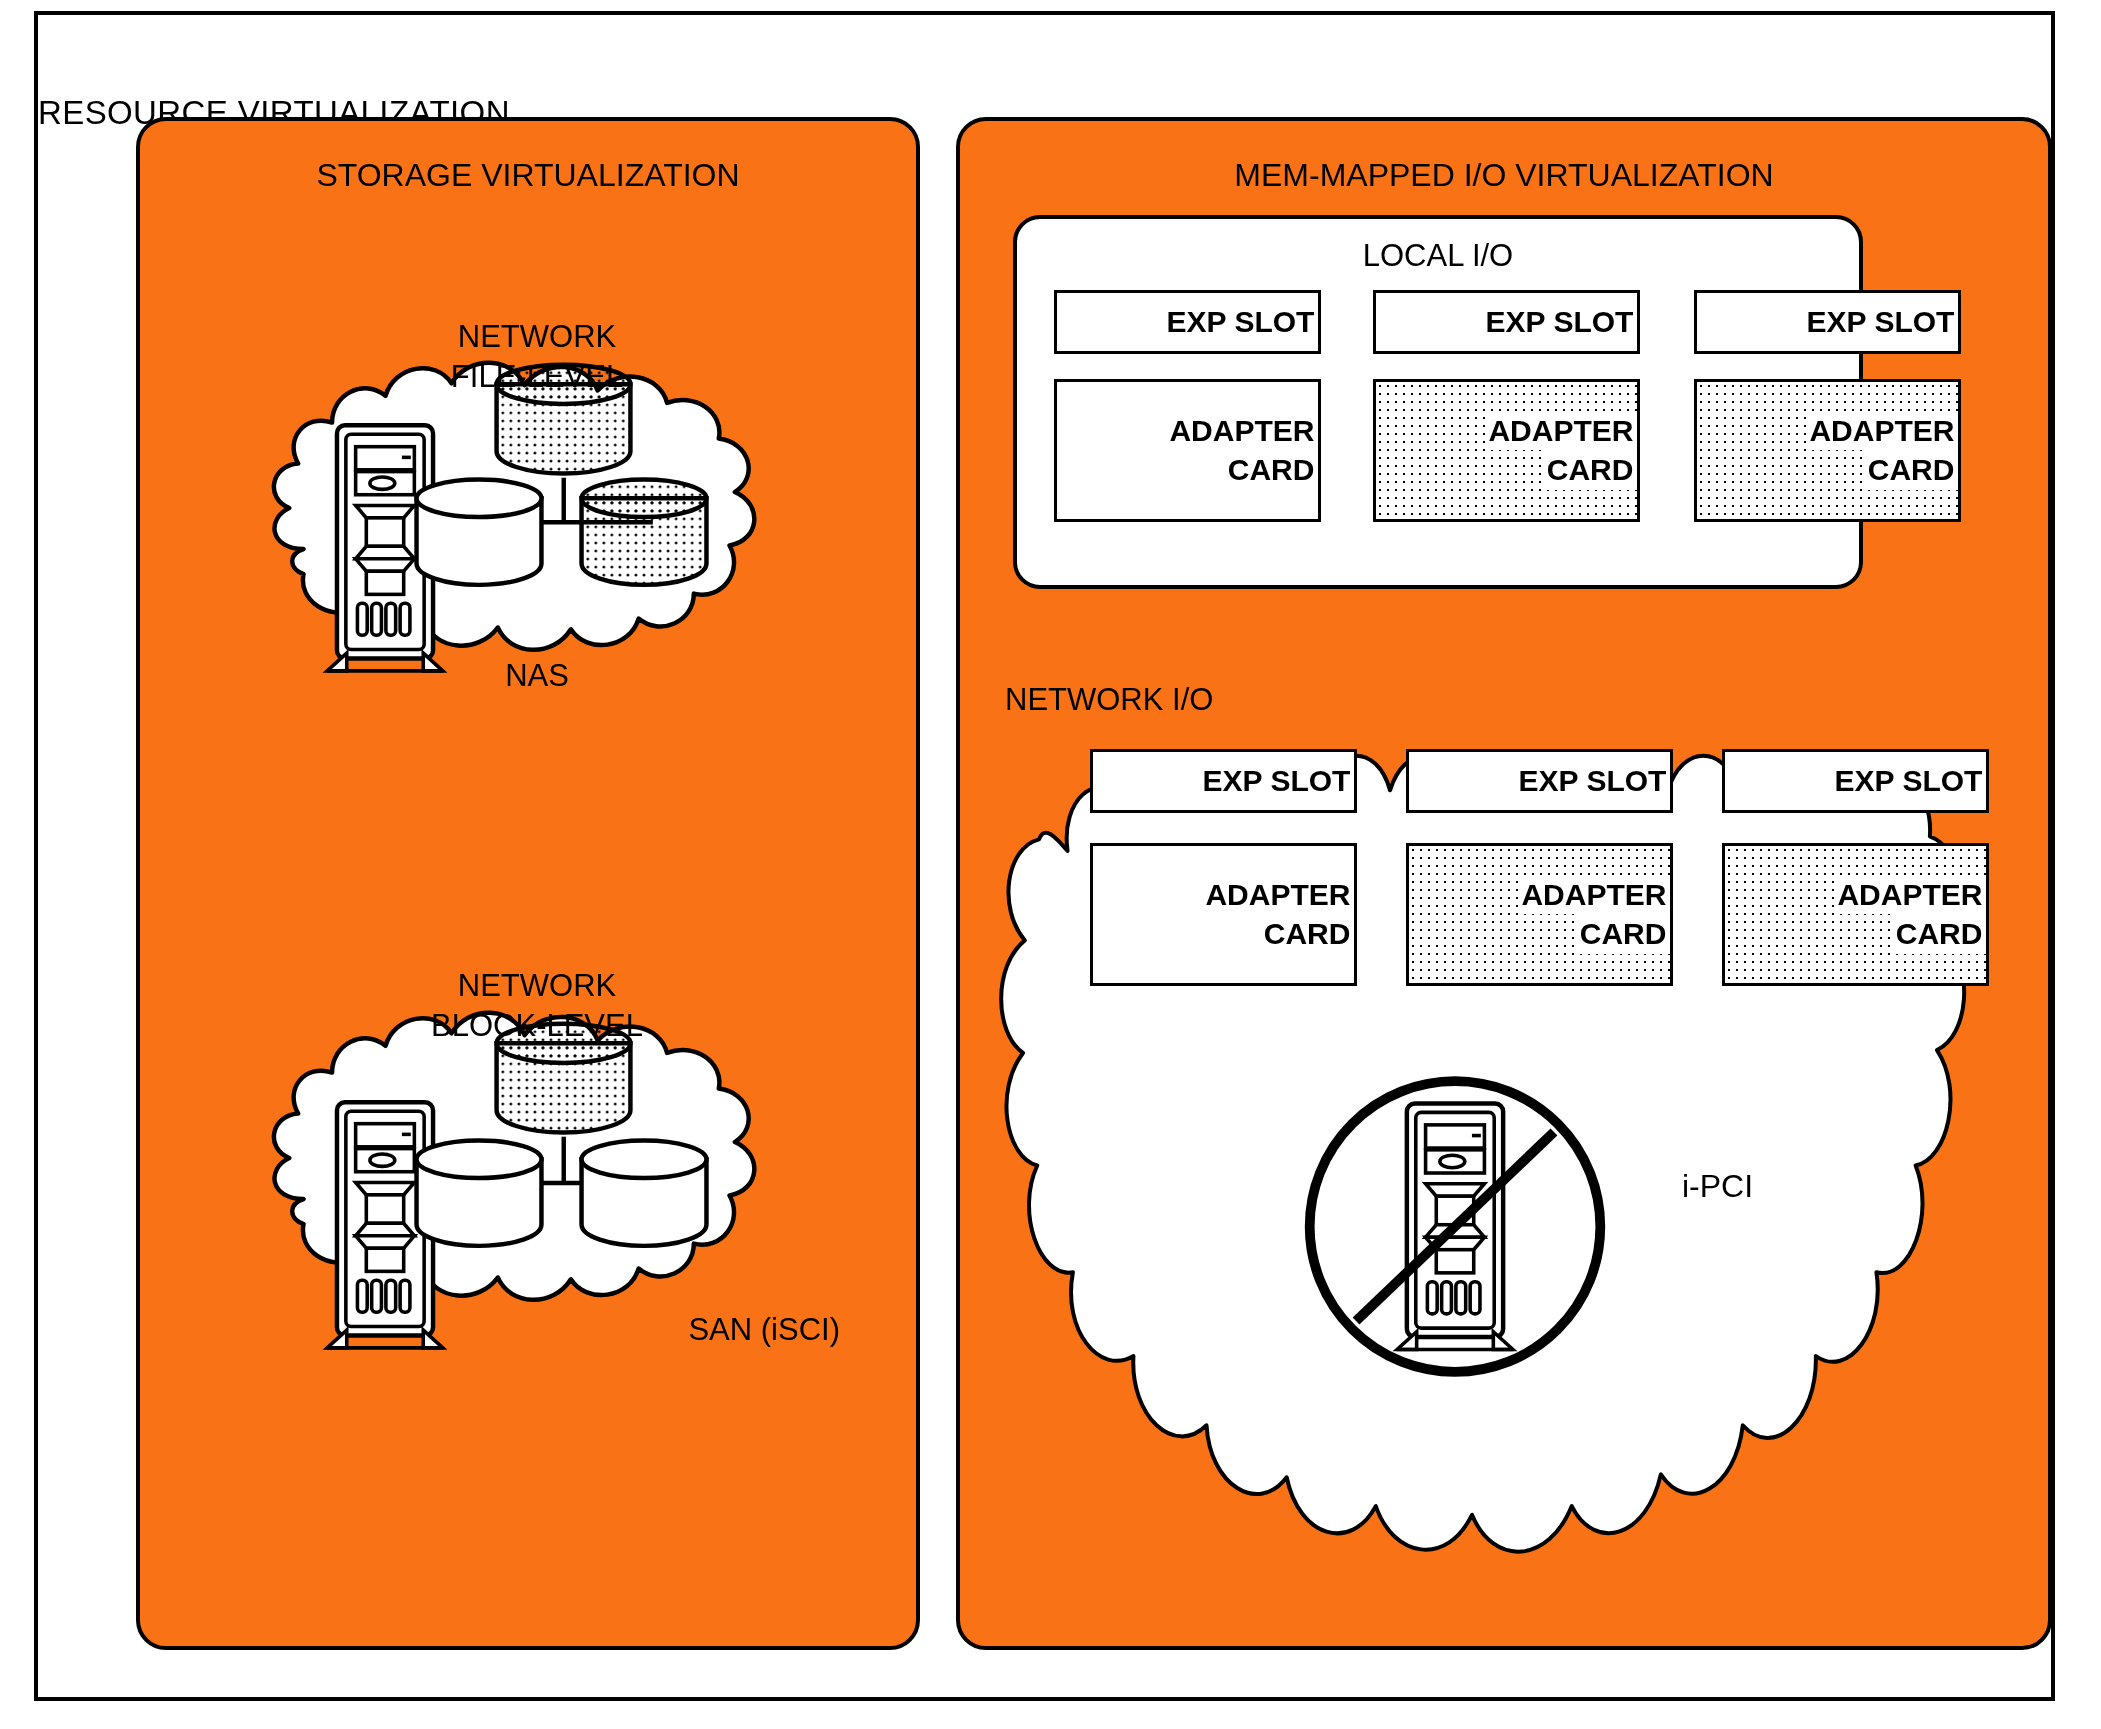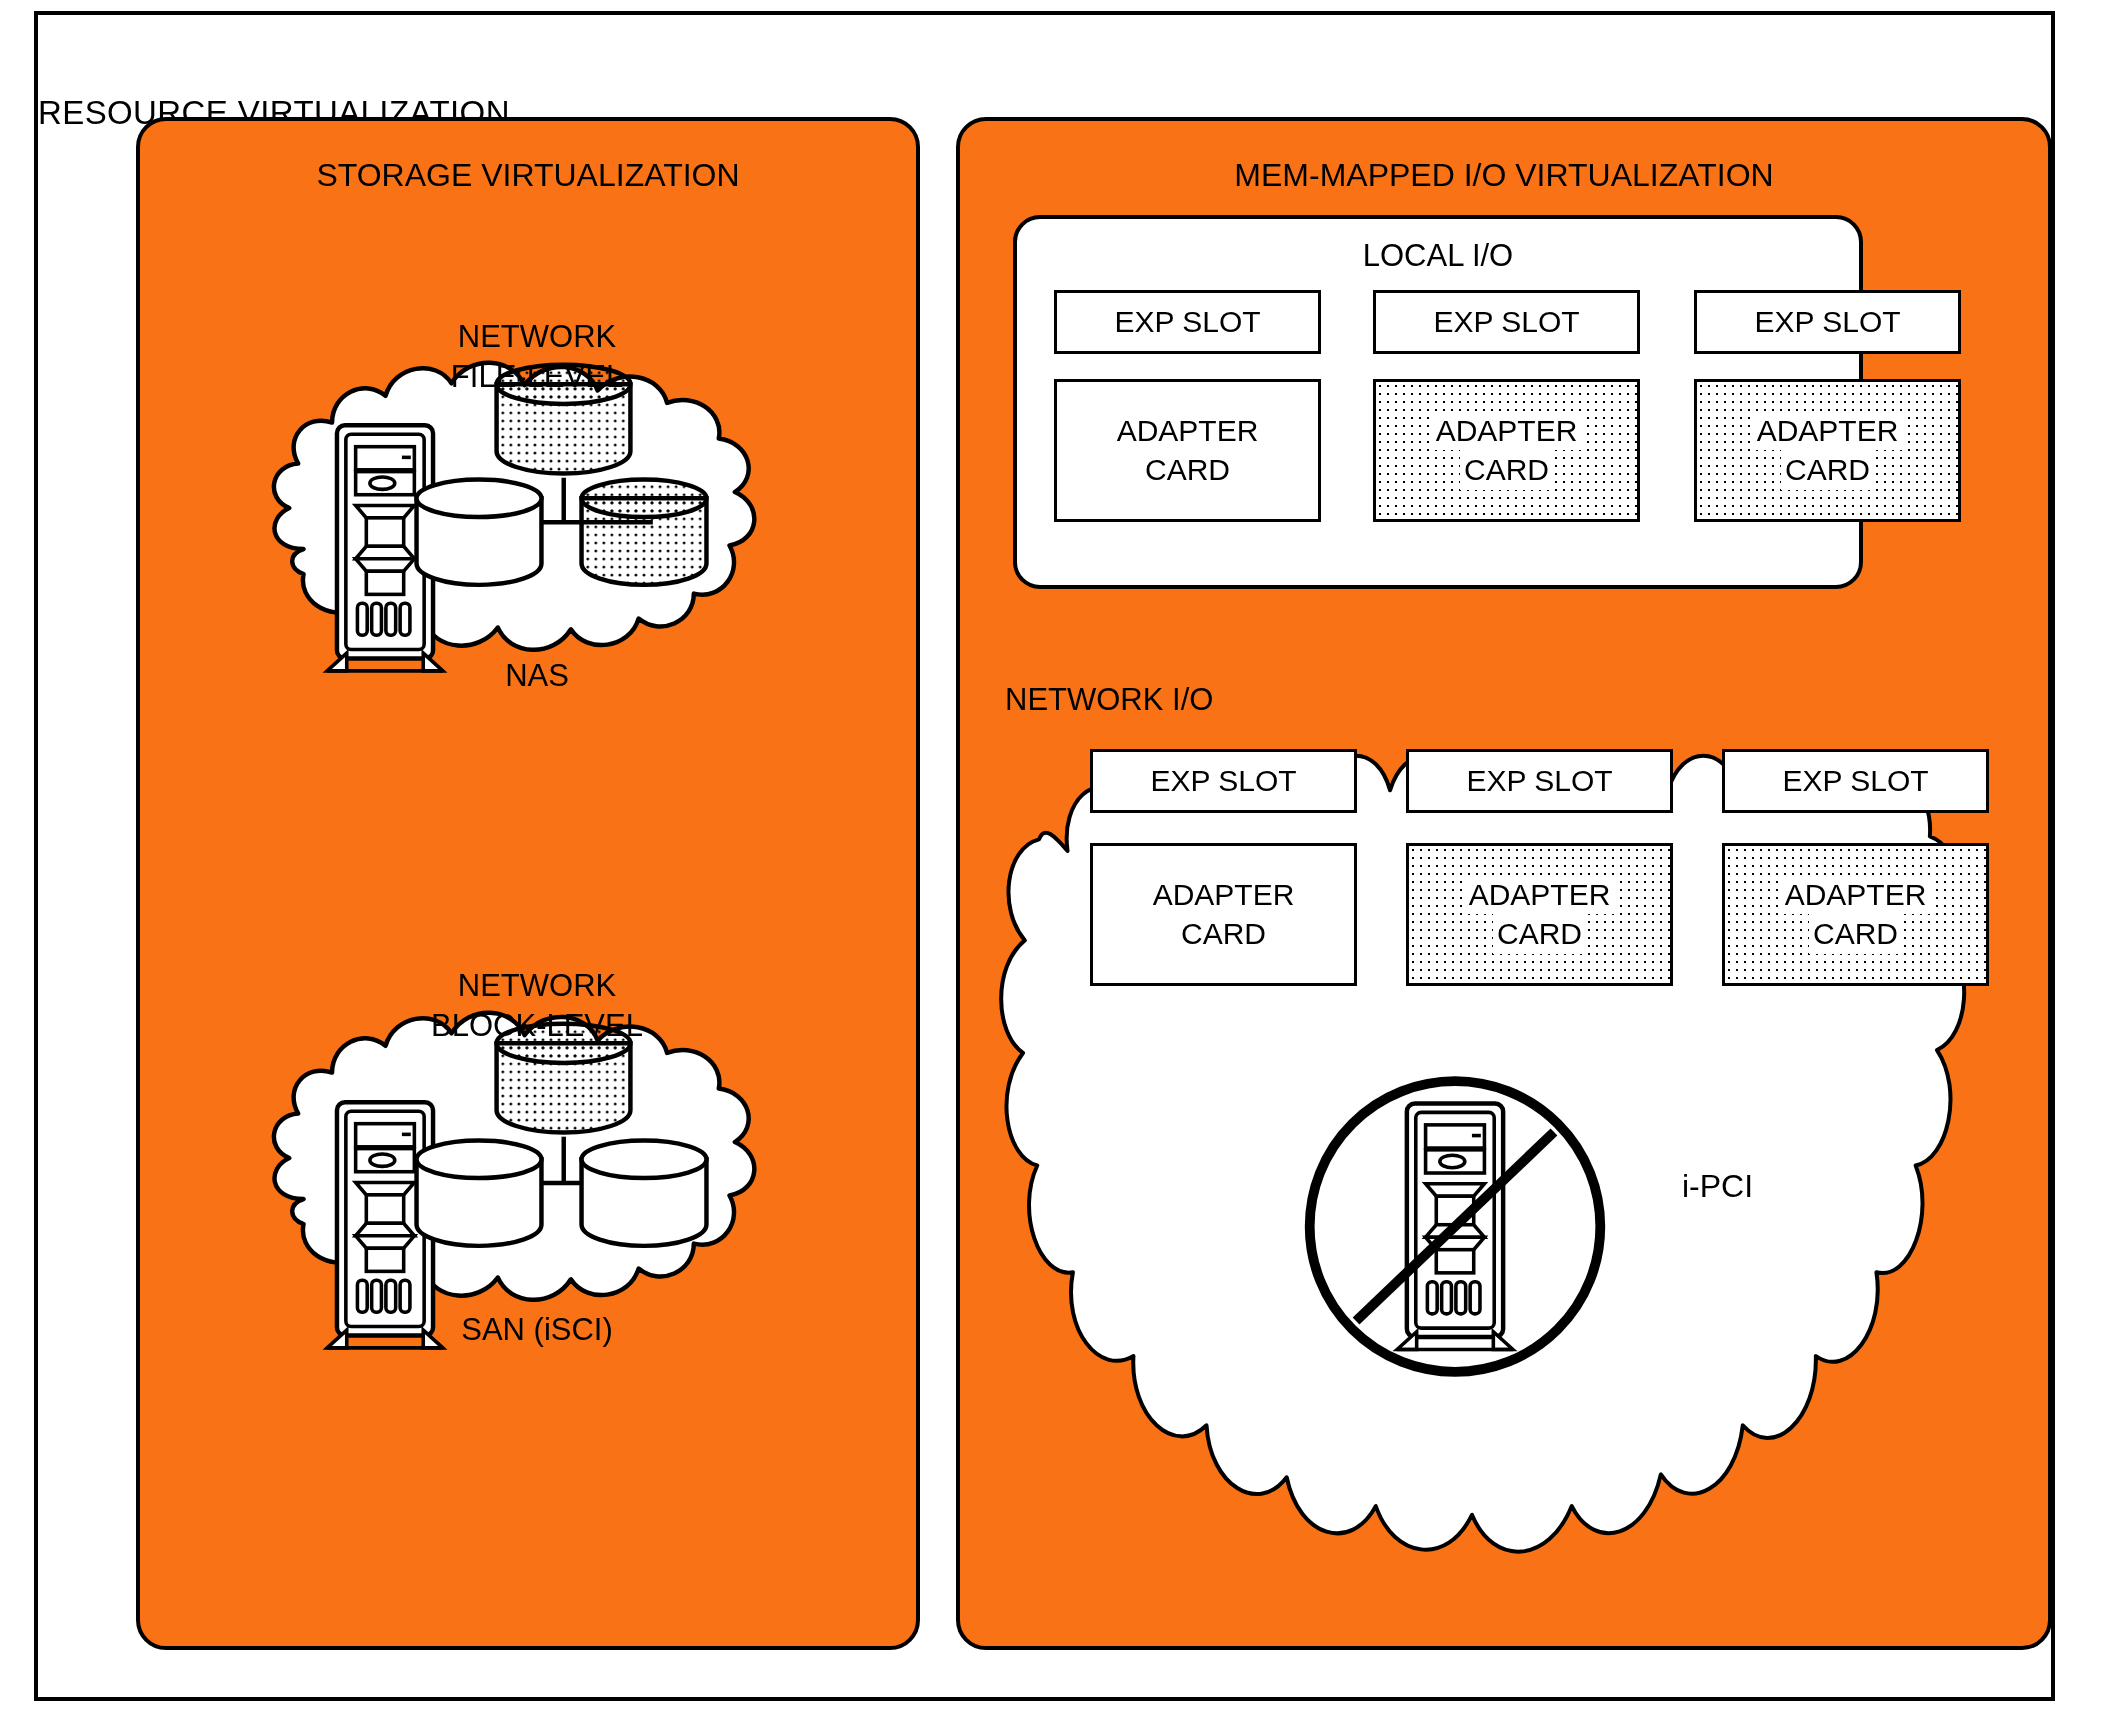--- a/index.html
+++ b/index.html
@@ -83,21 +83,21 @@
     text-align: center;
     font-size: 31px;
     line-height: 1.30;
     white-space: nowrap;
   }
 
   
   #nas-title { left: 0; top: 62px; width: 606px; }
   #nas-name  { left: 0; top: 365px; width: 606px; font-size: 31px; margin-top: 36px; }
   #san-title { left: 0; top: 61px; width: 606px; }
-  #san-name  { left: 0; top: 405px; width: 606px; font-size: 31px; }
+  #san-name  { left: 0; top: 405px; width: 606px; font-size: 31px; text-align: right; }
 
   
   .tower { position: absolute; }
   .tower svg { display: block; }
 
   #nas-tower { left: 93px; top: 165px; width: 116px; height: 258px; }
   #san-tower { left: 93px; top: 192px; width: 116px; height: 258px; }
 
   
   .disk { position: absolute; }
@@ -134,26 +134,27 @@
     white-space: nowrap;
   }
 
   
   .box {
     position: absolute;
     border: 3.6px solid #000;
     box-sizing: border-box;
     display: flex;
     flex-direction: column;
-    align-items: center;
+    align-items: flex-end;
     justify-content: center;
     font-size: 30px;
     line-height: 1.32;
     background: #fff;
     text-align: center;
+    font-weight: bold;
   }
   .box.shaded {
     background-color: #fff;
     background-image: radial-gradient(#000 1.2px, transparent 1.2px);
     background-size: 8px 8px;
   }
   .box .box-inner {
     background: #fff;
     padding: 0 3.6px;
   }

